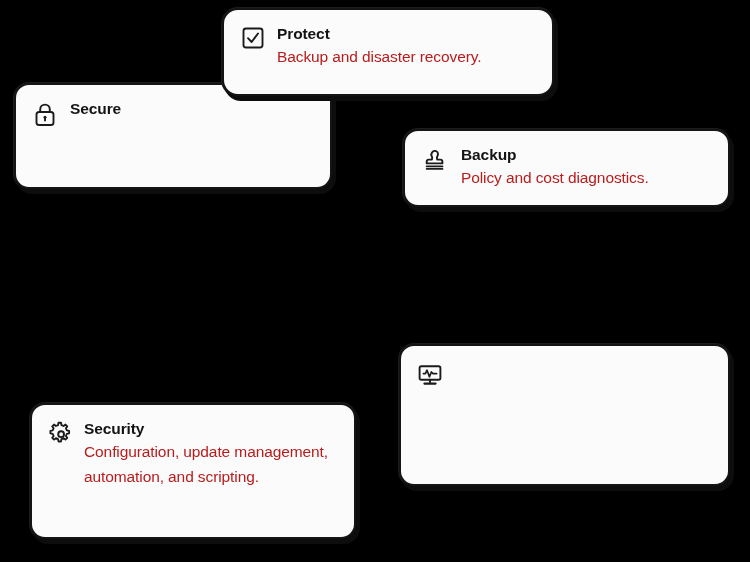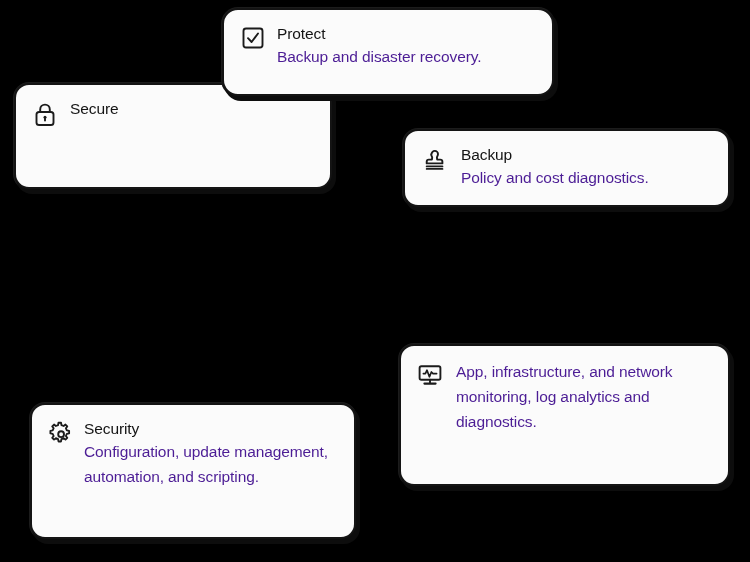--- a/index.html
+++ b/index.html
@@ -43,30 +43,30 @@
   }
   .card-icon svg {
     display: block;
   }
   .card-text {
     flex: 1 1 auto;
     min-width: 0;
   }
   .card-title {
     font-size: 15.5px;
-    font-weight: normal;
+    font-weight: bold;
     color: #141414;
     line-height: 21px;
     letter-spacing: -0.1px;
     white-space: nowrap;
   }
   .card-desc {
     font-size: 15.5px;
     font-weight: normal;
-    color: #4c1d95;
+    color: #b91c1c;
     line-height: 25px;
     letter-spacing: -0.1px;
   }
 
   
   #card-protect   { left: 222px; top: 8px;   width: 332px; height: 88px;  z-index: 5; border-radius: 16px; }
   #card-secure    { left: 14px;  top: 83px;  width: 318px; height: 106px; z-index: 4; }
   #card-govern    { left: 403px; top: 129px; width: 327px; height: 78px;  z-index: 3; }
   #card-monitor   { left: 399px; top: 344px; width: 331px; height: 142px; z-index: 3; }
   #card-configure { left: 30px;  top: 403px; width: 326px; height: 136px; z-index: 4; }
@@ -126,21 +126,20 @@
   <div class="card" id="card-monitor">
     <span class="card-icon">
       <svg width="28" height="26" viewBox="0 0 28 26" fill="none" stroke="#1b1b1b" stroke-width="1.9" stroke-linecap="round" stroke-linejoin="round">
         <rect x="3.6" y="4.2" width="20.8" height="13.6" rx="1.8"></rect>
         <polyline points="7.4,11.6 9.4,11.6 11,8.2 13.4,14.8 15.4,10 17,11.6 20.6,11.6" stroke-width="1.7"></polyline>
         <line x1="14" y1="17.8" x2="14" y2="20.4"></line>
         <line x1="8.4" y1="21.6" x2="19.6" y2="21.6" stroke-width="2.1"></line>
       </svg>
     </span>
     <div class="card-text">
-      <div class="card-desc">App, infrastructure, and network monitoring, log analytics and diagnostics.</div>
     </div>
   </div>
 
   <div class="card" id="card-configure">
     <span class="card-icon">
       <svg width="27" height="27" viewBox="0 0 27 27" fill="none" stroke="#1b1b1b" stroke-width="1.9" stroke-linecap="round" stroke-linejoin="round">
         <path d="M13.5 3.6l2.3 1 1.9-1.5 1.9 1.9-1.5 1.9 1 2.3 2.4.4v2.7l-2.4.4-1 2.3 1.5 1.9-1.9 1.9-1.9-1.5-2.3 1-.4 2.4h-2.7l-.4-2.4-2.3-1-1.9 1.5-1.9-1.9 1.5-1.9-1-2.3-2.4-.4v-2.7l2.4-.4 1-2.3-1.5-1.9 1.9-1.9 1.9 1.5 2.3-1 .4-2.4h2.7z" transform="translate(0,0.4) scale(0.96) translate(0.5,0.2)"></path>
         <circle cx="13.1" cy="13.2" r="2.9"></circle>
       </svg>
     </span>

